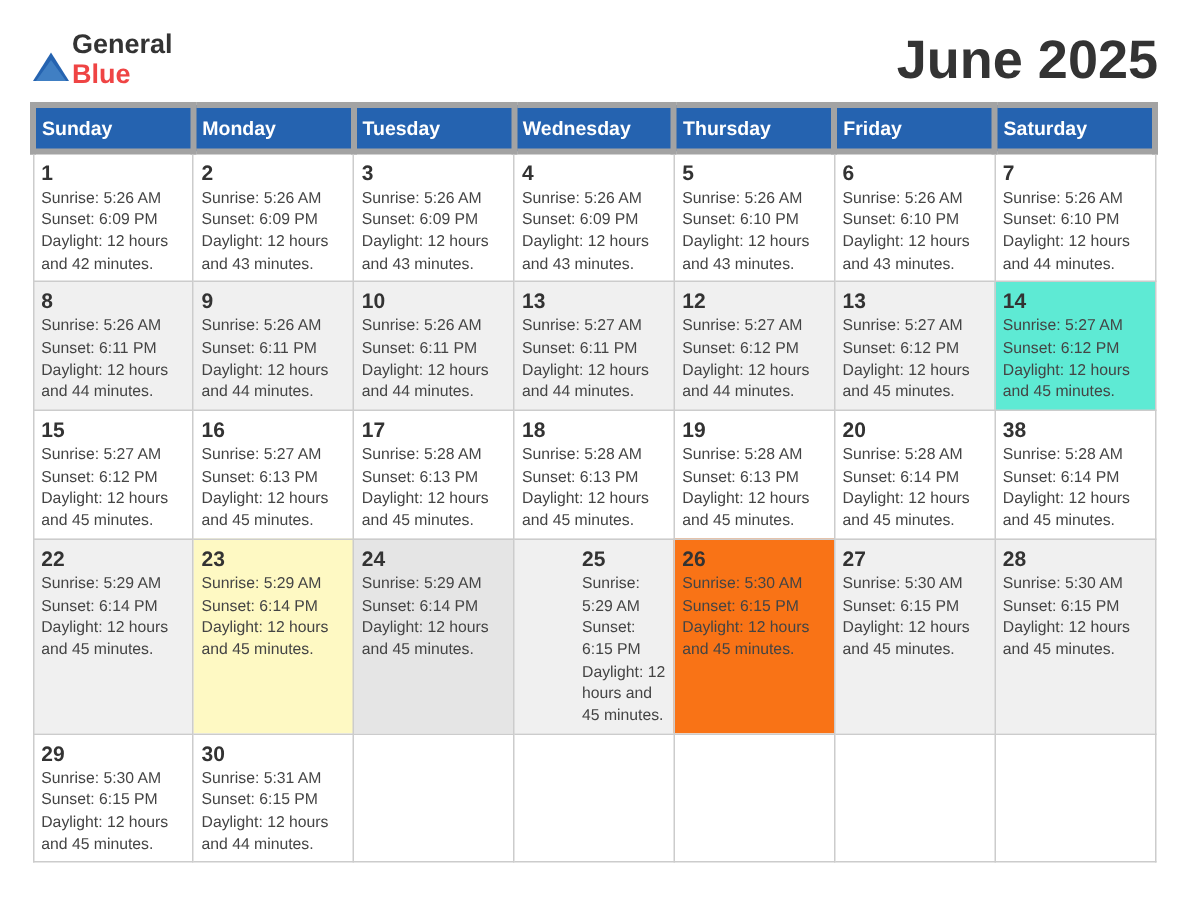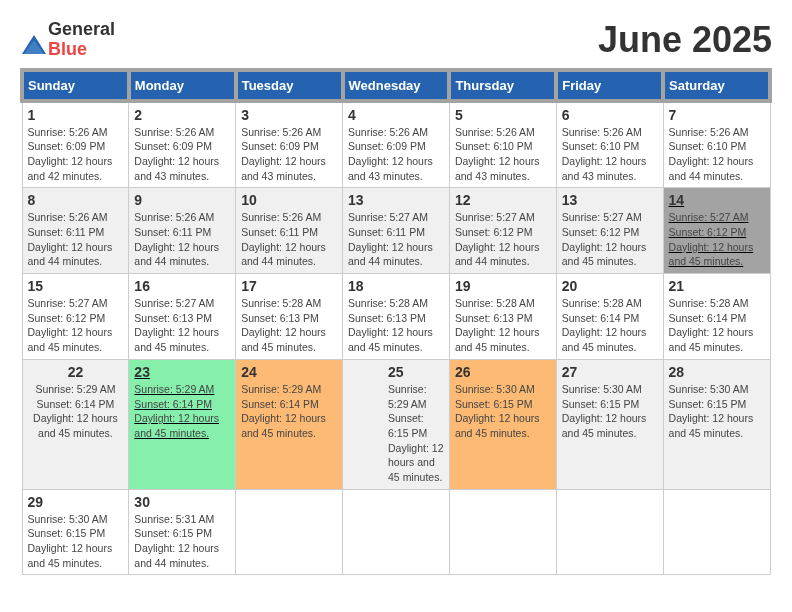--- a/index.html
+++ b/index.html
@@ -221,21 +221,21 @@
           </div>
         </td>
           <td style="background: rgb(240, 240, 240);">
           <span class="day-number">13</span>
           <div class="day-detail">
             Sunrise: 5:27 AM<br>
             Sunset: 6:12 PM<br>
             Daylight: 12 hours and 45 minutes.
           </div>
         </td>
-          <td style="background: #a3a3a3; text-decoration: underline;">
+          <td style="background: #5eead4;">
           <span class="day-number">14</span>
           <div class="day-detail">
             Sunrise: 5:27 AM<br>
             Sunset: 6:12 PM<br>
             Daylight: 12 hours and 45 minutes.
           </div>
         </td>
         </tr>
         <tr>
           <td>
@@ -280,62 +280,62 @@
         </td>
           <td>
           <span class="day-number">20</span>
           <div class="day-detail">
             Sunrise: 5:28 AM<br>
             Sunset: 6:14 PM<br>
             Daylight: 12 hours and 45 minutes.
           </div>
         </td>
           <td>
-          <span class="day-number">21</span>
+          <span class="day-number">38</span>
           <div class="day-detail">
             Sunrise: 5:28 AM<br>
             Sunset: 6:14 PM<br>
             Daylight: 12 hours and 45 minutes.
           </div>
         </td>
         </tr>
         <tr>
-          <td style="background: rgb(240, 240, 240); text-align: center;">
+          <td style="background: rgb(240, 240, 240);">
           <span class="day-number">22</span>
           <div class="day-detail">
             Sunrise: 5:29 AM<br>
             Sunset: 6:14 PM<br>
             Daylight: 12 hours and 45 minutes.
           </div>
         </td>
-          <td style="background: #86efac; text-decoration: underline;">
+          <td style="background: #fef9c3;">
           <span class="day-number">23</span>
           <div class="day-detail">
             Sunrise: 5:29 AM<br>
             Sunset: 6:14 PM<br>
             Daylight: 12 hours and 45 minutes.
           </div>
         </td>
-          <td style="background: #fdba74;">
+          <td style="background: #e5e5e5;">
           <span class="day-number">24</span>
           <div class="day-detail">
             Sunrise: 5:29 AM<br>
             Sunset: 6:14 PM<br>
             Daylight: 12 hours and 45 minutes.
           </div>
         </td>
           <td style="background: rgb(240, 240, 240); padding-left: 45px;">
           <span class="day-number">25</span>
           <div class="day-detail">
             Sunrise: 5:29 AM<br>
             Sunset: 6:15 PM<br>
             Daylight: 12 hours and 45 minutes.
           </div>
         </td>
-          <td style="background: #fdba74;">
+          <td style="background: #f97316;">
           <span class="day-number">26</span>
           <div class="day-detail">
             Sunrise: 5:30 AM<br>
             Sunset: 6:15 PM<br>
             Daylight: 12 hours and 45 minutes.
           </div>
         </td>
           <td style="background: rgb(240, 240, 240);">
           <span class="day-number">27</span>
           <div class="day-detail">

